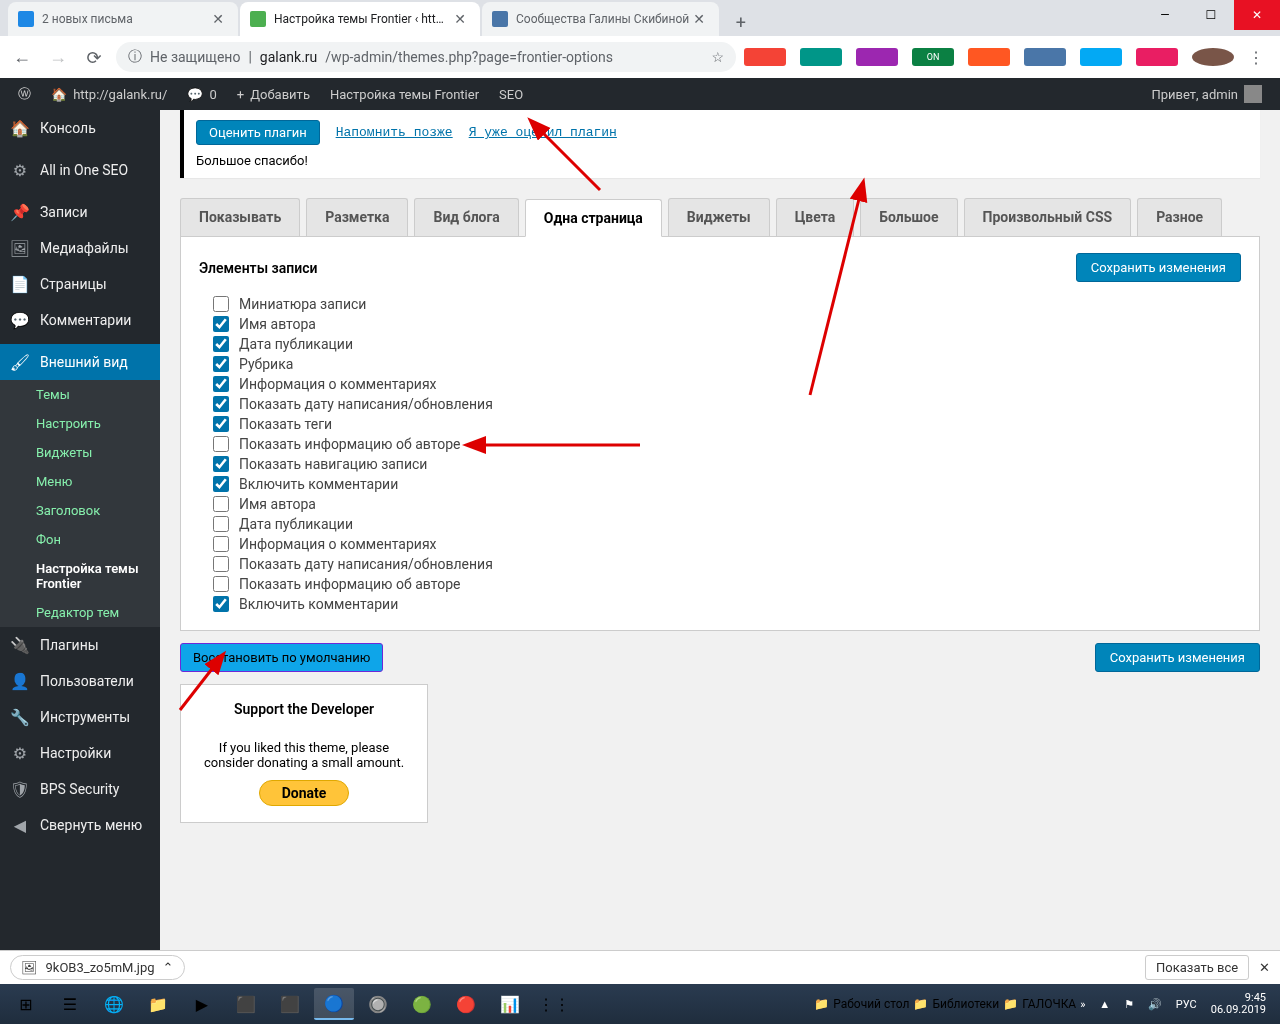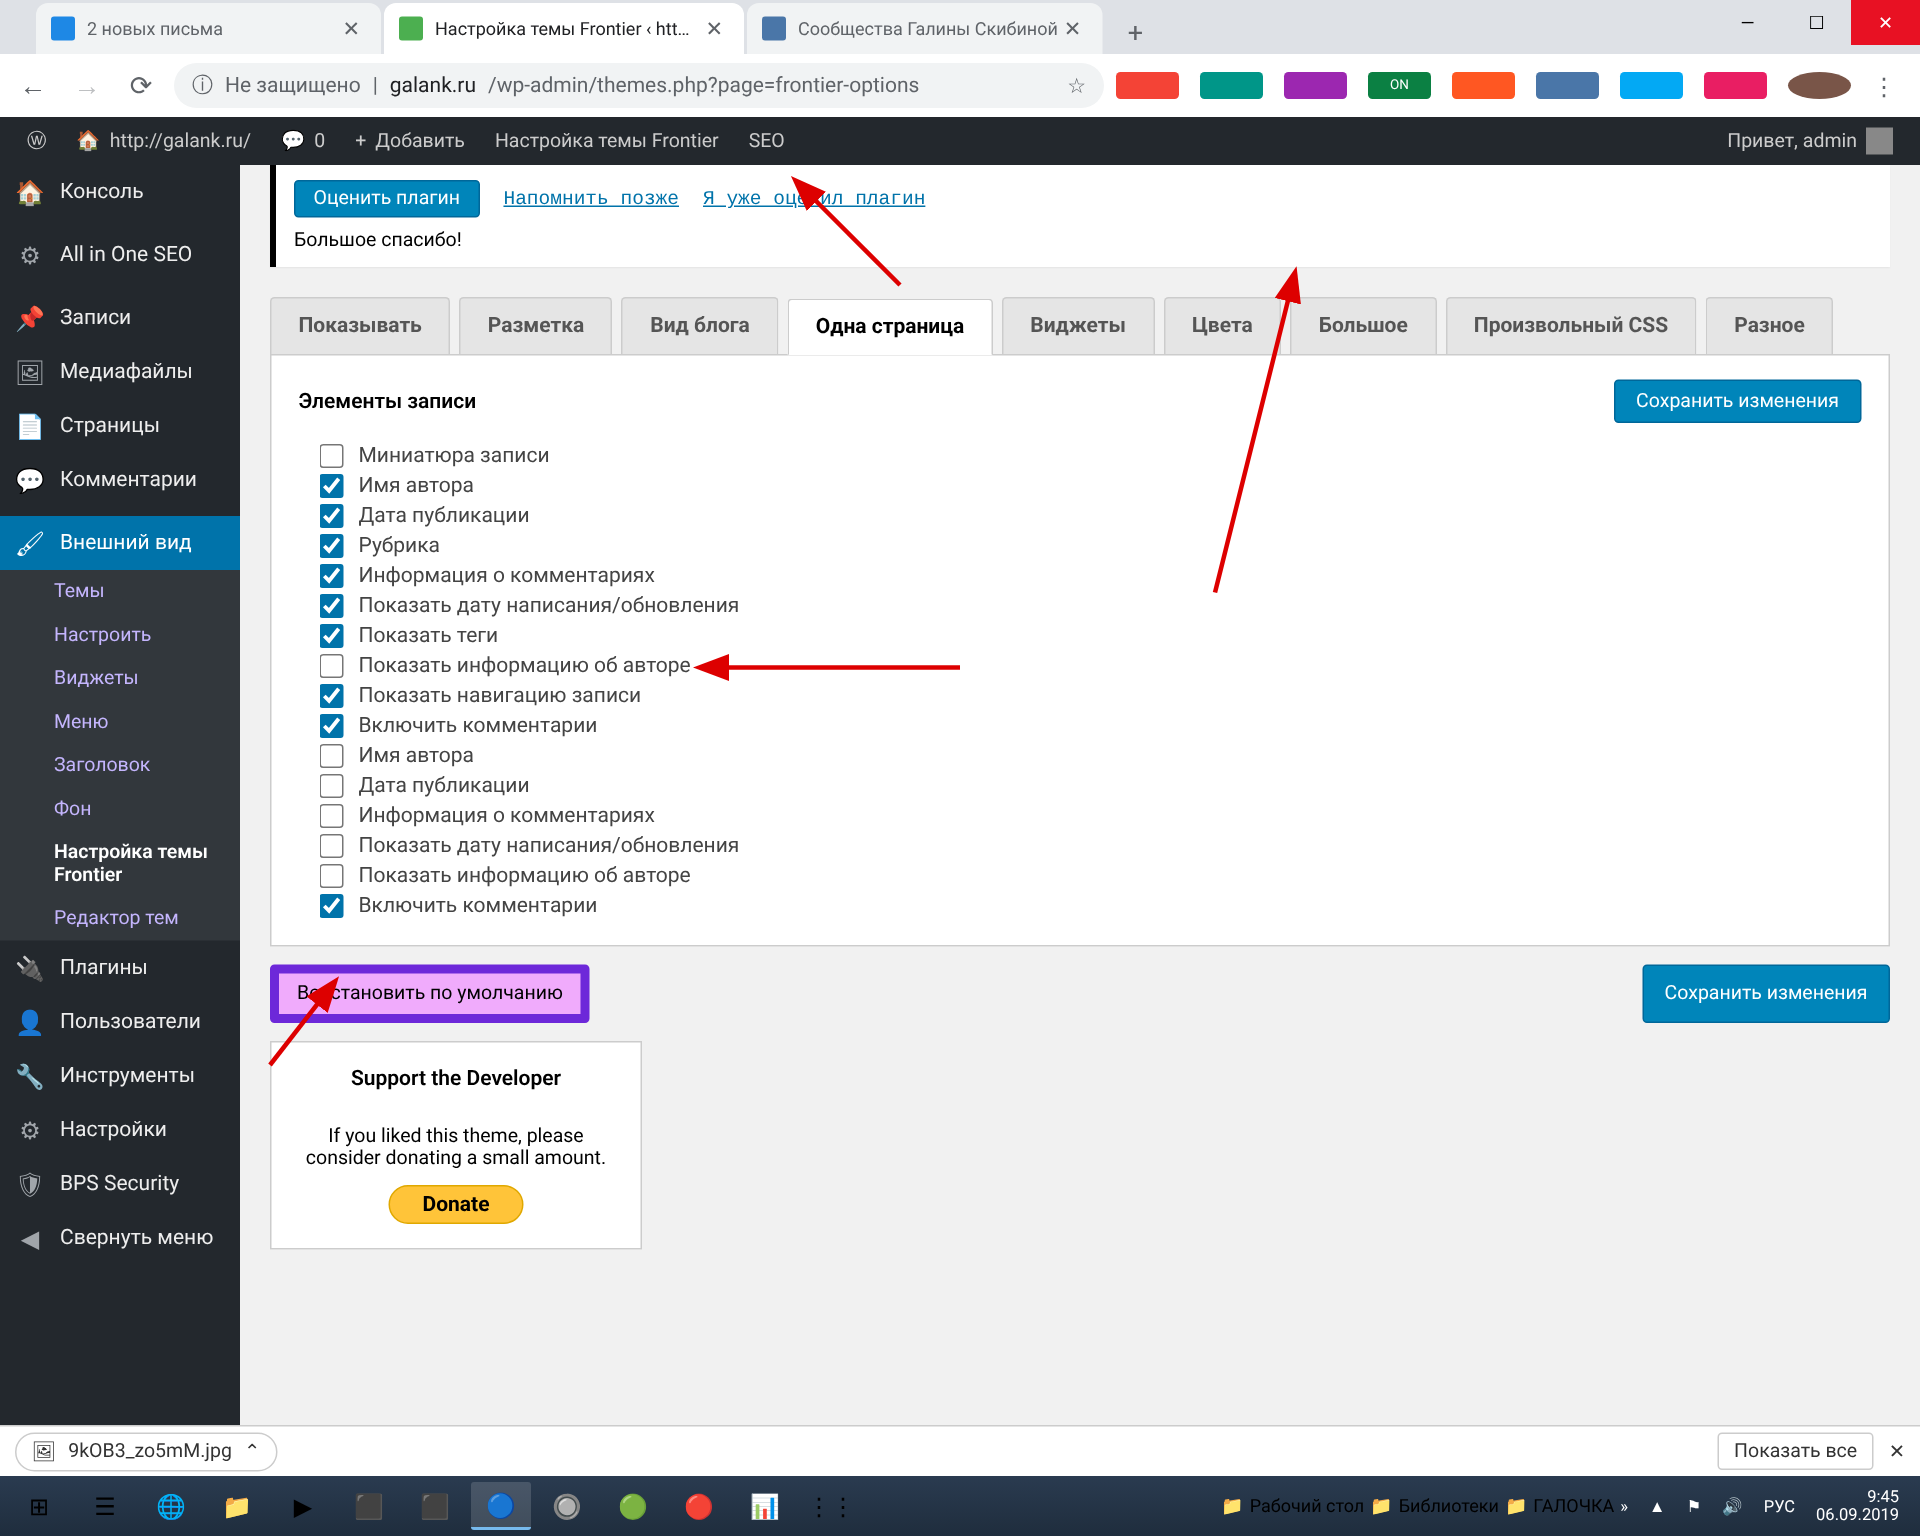--- a/index.html
+++ b/index.html
@@ -1,20 +1,20 @@
 <!DOCTYPE html>
 <html><head>
 <meta charset="utf-8">
 <style>
 * { margin:0; padding:0; box-sizing:border-box; font-family:-apple-system,BlinkMacSystemFont,"Segoe UI",Roboto,Arial,sans-serif; }
 body { width:1280px; height:1024px; overflow:hidden; background:#f0f0f0; position:relative; }
 
 
 .browser-chrome { height:78px; background:#fff; border-bottom:1px solid #d0d0d0; }
-.tab-strip { height:36px; background:#dee1e6; display:flex; align-items:flex-end; padding-left:24px; }
+.tab-strip { height:36px; background:#dee1e6; display:flex; align-items:flex-end; padding-left:8px; }
 .tab { height:34px; min-width:230px; max-width:240px; background:#f1f3f4; border-radius:8px 8px 0 0; display:flex; align-items:center; padding:0 10px; font-size:12px; color:#5f6368; margin-right:2px; position:relative; }
 .tab.active { background:#fff; color:#202124; }
 .tab .favicon { width:16px; height:16px; margin-right:8px; border-radius:2px; flex-shrink:0; }
 .tab .title { flex:1; white-space:nowrap; overflow:hidden; text-overflow:ellipsis; }
 .tab .close { font-size:14px; color:#5f6368; cursor:pointer; padding:0 4px; }
 .new-tab { width:28px; height:28px; display:flex; align-items:center; justify-content:center; font-size:18px; color:#5f6368; cursor:pointer; margin-left:6px; }
 .win-controls { position:absolute; top:0; right:0; display:flex; }
 .win-btn { width:46px; height:30px; display:flex; align-items:center; justify-content:center; font-size:12px; color:#000; }
 .win-btn.close { background:#e81123; color:#fff; }
 .addr-bar { height:42px; background:#fff; display:flex; align-items:center; padding:0 8px; gap:8px; }
@@ -32,21 +32,21 @@
 
 
 .wp-body { display:flex; height:calc(100% - 78px - 32px - 34px - 40px); }
 .wp-sidebar { width:160px; background:#23282d; color:#eee; font-size:14px; overflow-y:auto; }
 .menu-item { display:flex; align-items:center; gap:10px; padding:8px 10px; cursor:pointer; color:#eee; }
 .menu-item.top { font-size:14px; }
 .menu-item .dashicon { width:20px; height:20px; display:inline-flex; align-items:center; justify-content:center; font-size:16px; color:#a0a5aa; }
 .menu-item.current { background:#0073aa; color:#fff; }
 .menu-item.current .dashicon { color:#fff; }
 .submenu { background:#32373c; }
-.submenu .sub { padding:7px 12px 7px 36px; font-size:13px; color:#c4b5fd; cursor:pointer; }
+.submenu .sub { padding:7px 12px 7px 36px; font-size:13px; color:#86efac; cursor:pointer; }
 .submenu .sub.active { color:#fff; font-weight:600; }
 
 .wp-content { flex:1; background:#f1f1f1; overflow-y:auto; padding:0 20px 20px 20px; position:relative; }
 
 .notice-top { background:#fff; border-left:4px solid #000000; padding:10px 12px; margin:0 0 20px 0; box-shadow:0 1px 1px rgba(0,0,0,.04); display:flex; flex-direction:column; gap:8px; }
 .notice-actions { display:flex; gap:16px; align-items:center; }
 .btn-primary { background:#0085ba; border:1px solid #006799; color:#fff; padding:4px 12px; font-size:13px; border-radius:3px; cursor:pointer; }
 .link { color:#0073aa; font-size:13px; cursor:pointer; }
 .link.u { text-decoration:underline;font-family:Liberation Mono, monospace; }
 
@@ -55,21 +55,21 @@
 .tabs .tab-btn.active { background:#fff; border-bottom:1px solid #fff; position:relative; top:1px; color:#000; }
 
 .panel { background:#fff; border:1px solid #ccc; padding:16px 18px; margin-bottom:12px; }
 .panel .hdr { display:flex; justify-content:space-between; align-items:center; font-size:14px; font-weight:600; margin-bottom:12px; }
 .save-btn { background:#0085ba; border:1px solid #006799; color:#fff; padding:6px 14px; font-size:13px; border-radius:3px; cursor:pointer; }
 .optrow { display:flex; align-items:center; gap:10px; padding:2px 0; font-size:14px; color:#444; margin-left:14px; }
 .optrow input[type=checkbox] { width:16px; height:16px; accent-color:#0073aa; }
 .section-label { font-size:14px; font-weight:600; margin:22px 0 12px 0; }
 
 .footer-actions { display:flex; justify-content:space-between; margin:12px 0; }
-.restore-btn { background:#f0abfc; border:6px solid #6d28d9; padding:6px 12px; font-size:13px; border-radius:3px; cursor:pointer; }
+.restore-btn { background:#0ea5e9; border:1px solid #6d28d9; padding:6px 12px; font-size:13px; border-radius:3px; cursor:pointer; }
 
 .support-box { background:#fff; border:1px solid #ccc; width:248px; padding:16px; text-align:center; font-size:13px; }
 .support-box h4 { font-size:14px; font-weight:600; margin-bottom:23px; }
 .donate { background:#ffc439; border:1px solid #e0a800; border-radius:14px; padding:4px 22px; font-weight:700; font-size:14px; cursor:pointer; margin-top:10px; display:inline-block; }
 
 
 .dl-shelf { height:34px; background:#fff; border-top:1px solid #ccc; display:flex; align-items:center; padding:0 10px; font-size:13px; color:#333; }
 .dl-item { display:flex; align-items:center; gap:8px; border:1px solid #ccc; padding:4px 10px; border-radius:14px; }
 .dl-shelf .spacer { flex:1; }
 .show-all { border:1px solid #ccc; padding:4px 10px; border-radius:3px; cursor:pointer; }

